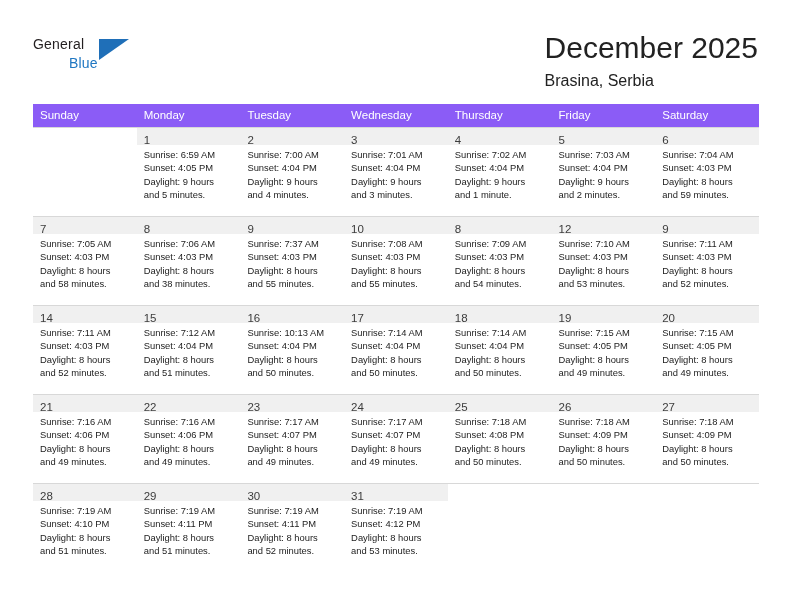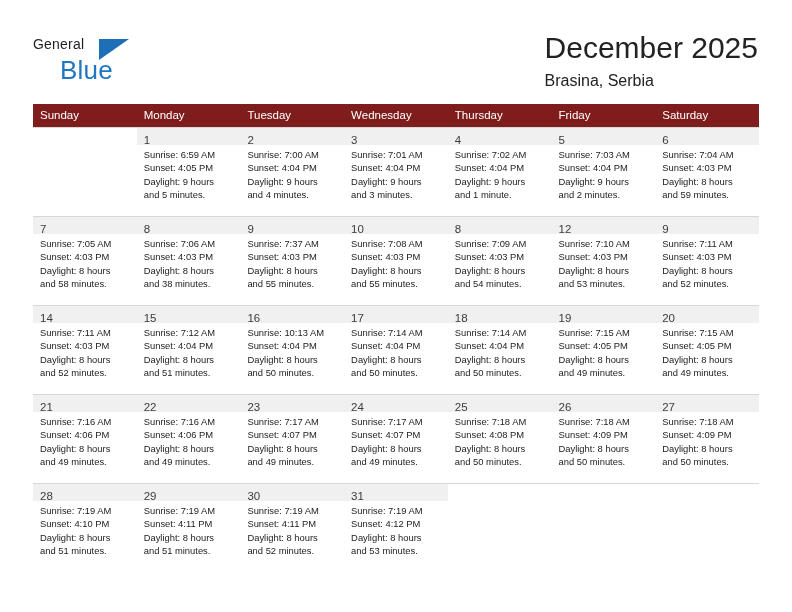--- a/index.html
+++ b/index.html
@@ -40,23 +40,23 @@
     position: absolute;
     left: 0;
     top: 0;
     font-size: 14px;
     letter-spacing: 0.2px;
     color: #231f20;
     font-family: "Liberation Sans", sans-serif;
   }
   .brand-blue {
     position: absolute;
-    left: 27px;
+    left: 36px;
     top: 19px;
-    font-size: 26px;
+    font-size: 14px;
     letter-spacing: 0.2px;
     color: #1f77c2;
     font-family: "Liberation Sans", sans-serif;
   }
   .brand-triangle {
     position: absolute;
     left: 66px;
     top: 3px;
     width: 0;
     height: 0;
@@ -88,21 +88,21 @@
   
   .calendar {
     position: absolute;
     left: 33px;
     top: 104px;
     width: 726px;
     border-collapse: collapse;
     table-layout: fixed;
   }
   .calendar th {
-    background: #7f1d1d;
+    background: #8b5cf6;
     color: #ffffff;
     font-size: 11.5px;
     font-weight: 400;
     text-align: left;
     padding: 5px 0 5px 7px;
     height: 12px;
     line-height: 13px;
     border: none;
   }
   .calendar td {

